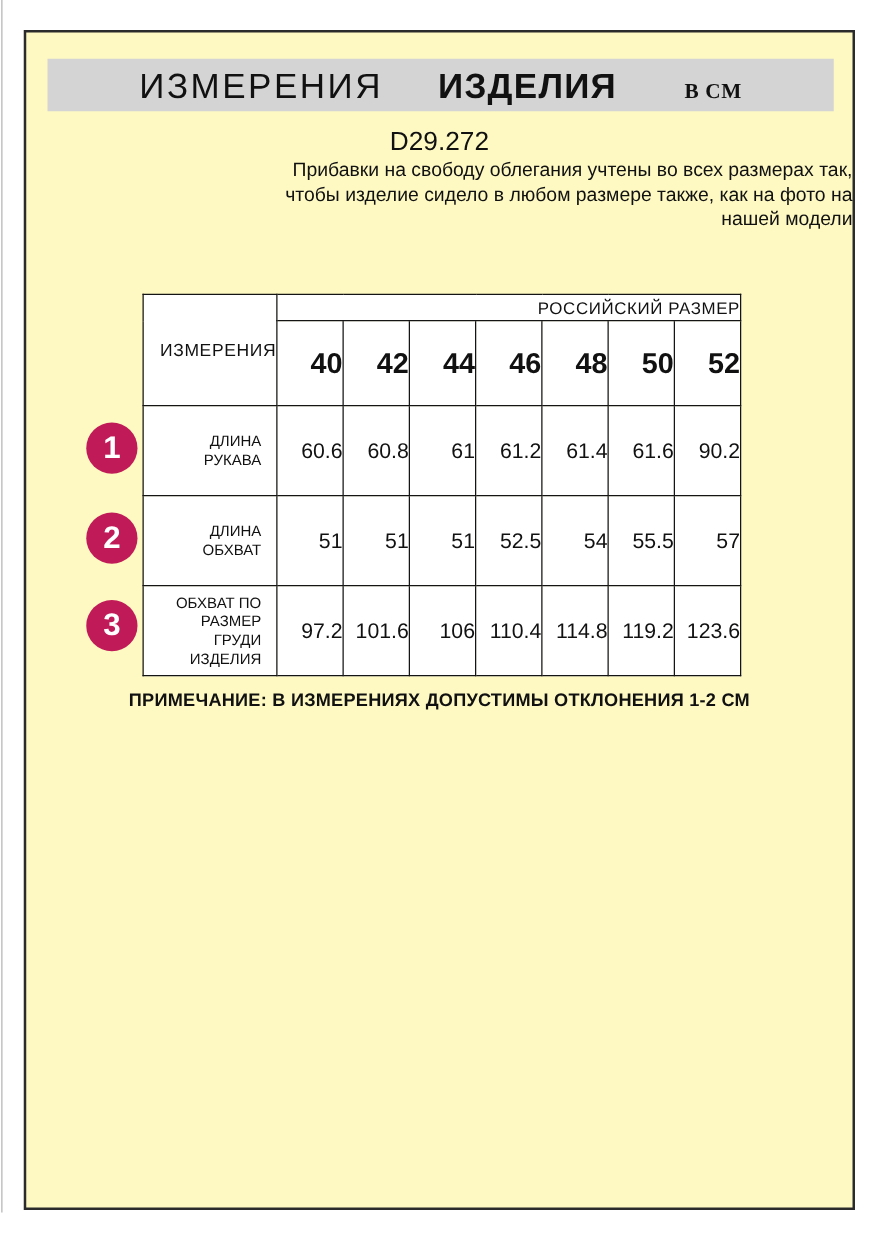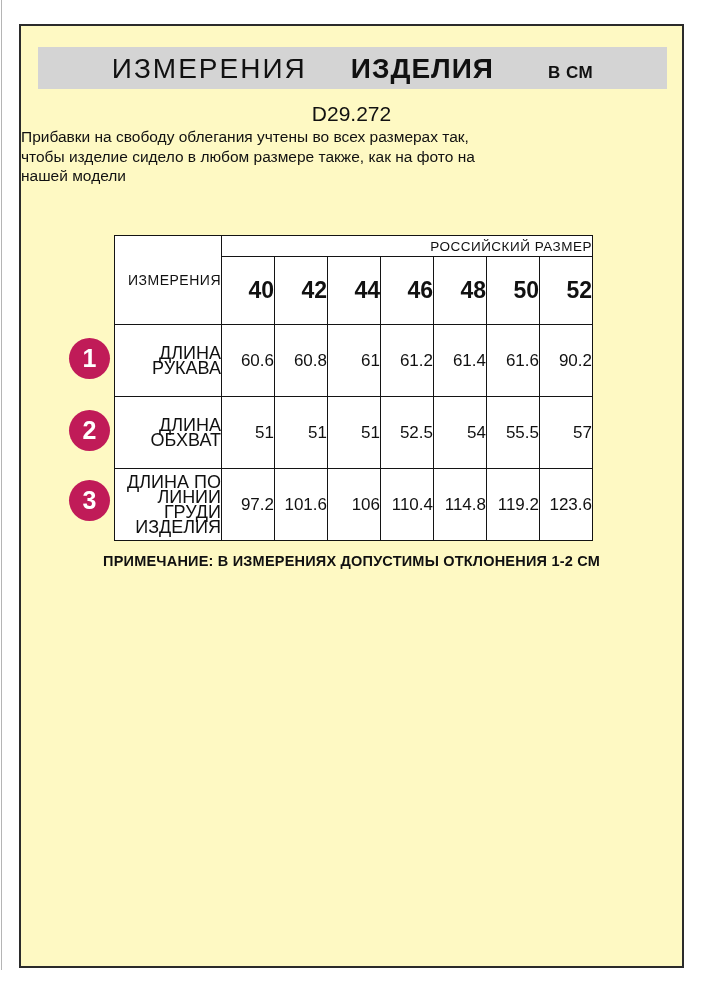--- a/index.html
+++ b/index.html
@@ -55,36 +55,37 @@
     font-size: 28px;
     font-weight: 700;
     letter-spacing: 1px;
     margin-left: 44px;
   }
   .title-unit {
     font-size: 17px;
     font-weight: 600;
     letter-spacing: 0.5px;
     margin-left: 54px;
+    font-family: Liberation Serif, serif;
   }
   .product-code {
     position: absolute;
     left: 0;
     top: 76px;
     width: 100%;
     text-align: center;
     font-size: 21px;
     font-weight: 400;
   }
   .intro {
     position: absolute;
     left: 0;
     top: 101px;
     width: 100%;
-    text-align: left;
+    text-align: right;
     font-size: 15.5px;
     line-height: 19.5px;
     font-weight: 400;
   }
   .size-table {
     position: absolute;
     left: 93px;
     top: 209px;
     border-collapse: collapse;
     table-layout: fixed;
@@ -109,23 +110,23 @@
     height: 68px;
   }
   td.size-cell {
     font-size: 23px;
     font-weight: 800;
   }
   tr.data-row {
     height: 72px;
   }
   td.label-cell {
-    font-size: 18px;
+    font-size: 12px;
     line-height: 15px;
-    padding: 0 0;
+    padding: 0 12px;
   }
   td.value-cell {
     font-size: 17px;
   }
   .row-badge {
     position: absolute;
     left: 48px;
     width: 41px;
     height: 41px;
     border-radius: 50%;
@@ -212,21 +213,21 @@
           <td class="label-cell">ДЛИНА ОБХВАТ</td>
           <td class="value-cell">51</td>
           <td class="value-cell">51</td>
           <td class="value-cell">51</td>
           <td class="value-cell">52.5</td>
           <td class="value-cell">54</td>
           <td class="value-cell">55.5</td>
           <td class="value-cell">57</td>
         </tr>
         <tr class="data-row">
-          <td class="label-cell">ДЛИНА ПО ЛИНИИ ГРУДИ ИЗДЕЛИЯ</td>
+          <td class="label-cell">ОБХВАТ ПО РАЗМЕР ГРУДИ ИЗДЕЛИЯ</td>
           <td class="value-cell">97.2</td>
           <td class="value-cell">101.6</td>
           <td class="value-cell">106</td>
           <td class="value-cell">110.4</td>
           <td class="value-cell">114.8</td>
           <td class="value-cell">119.2</td>
           <td class="value-cell">123.6</td>
         </tr>
       </tbody>
     </table>

